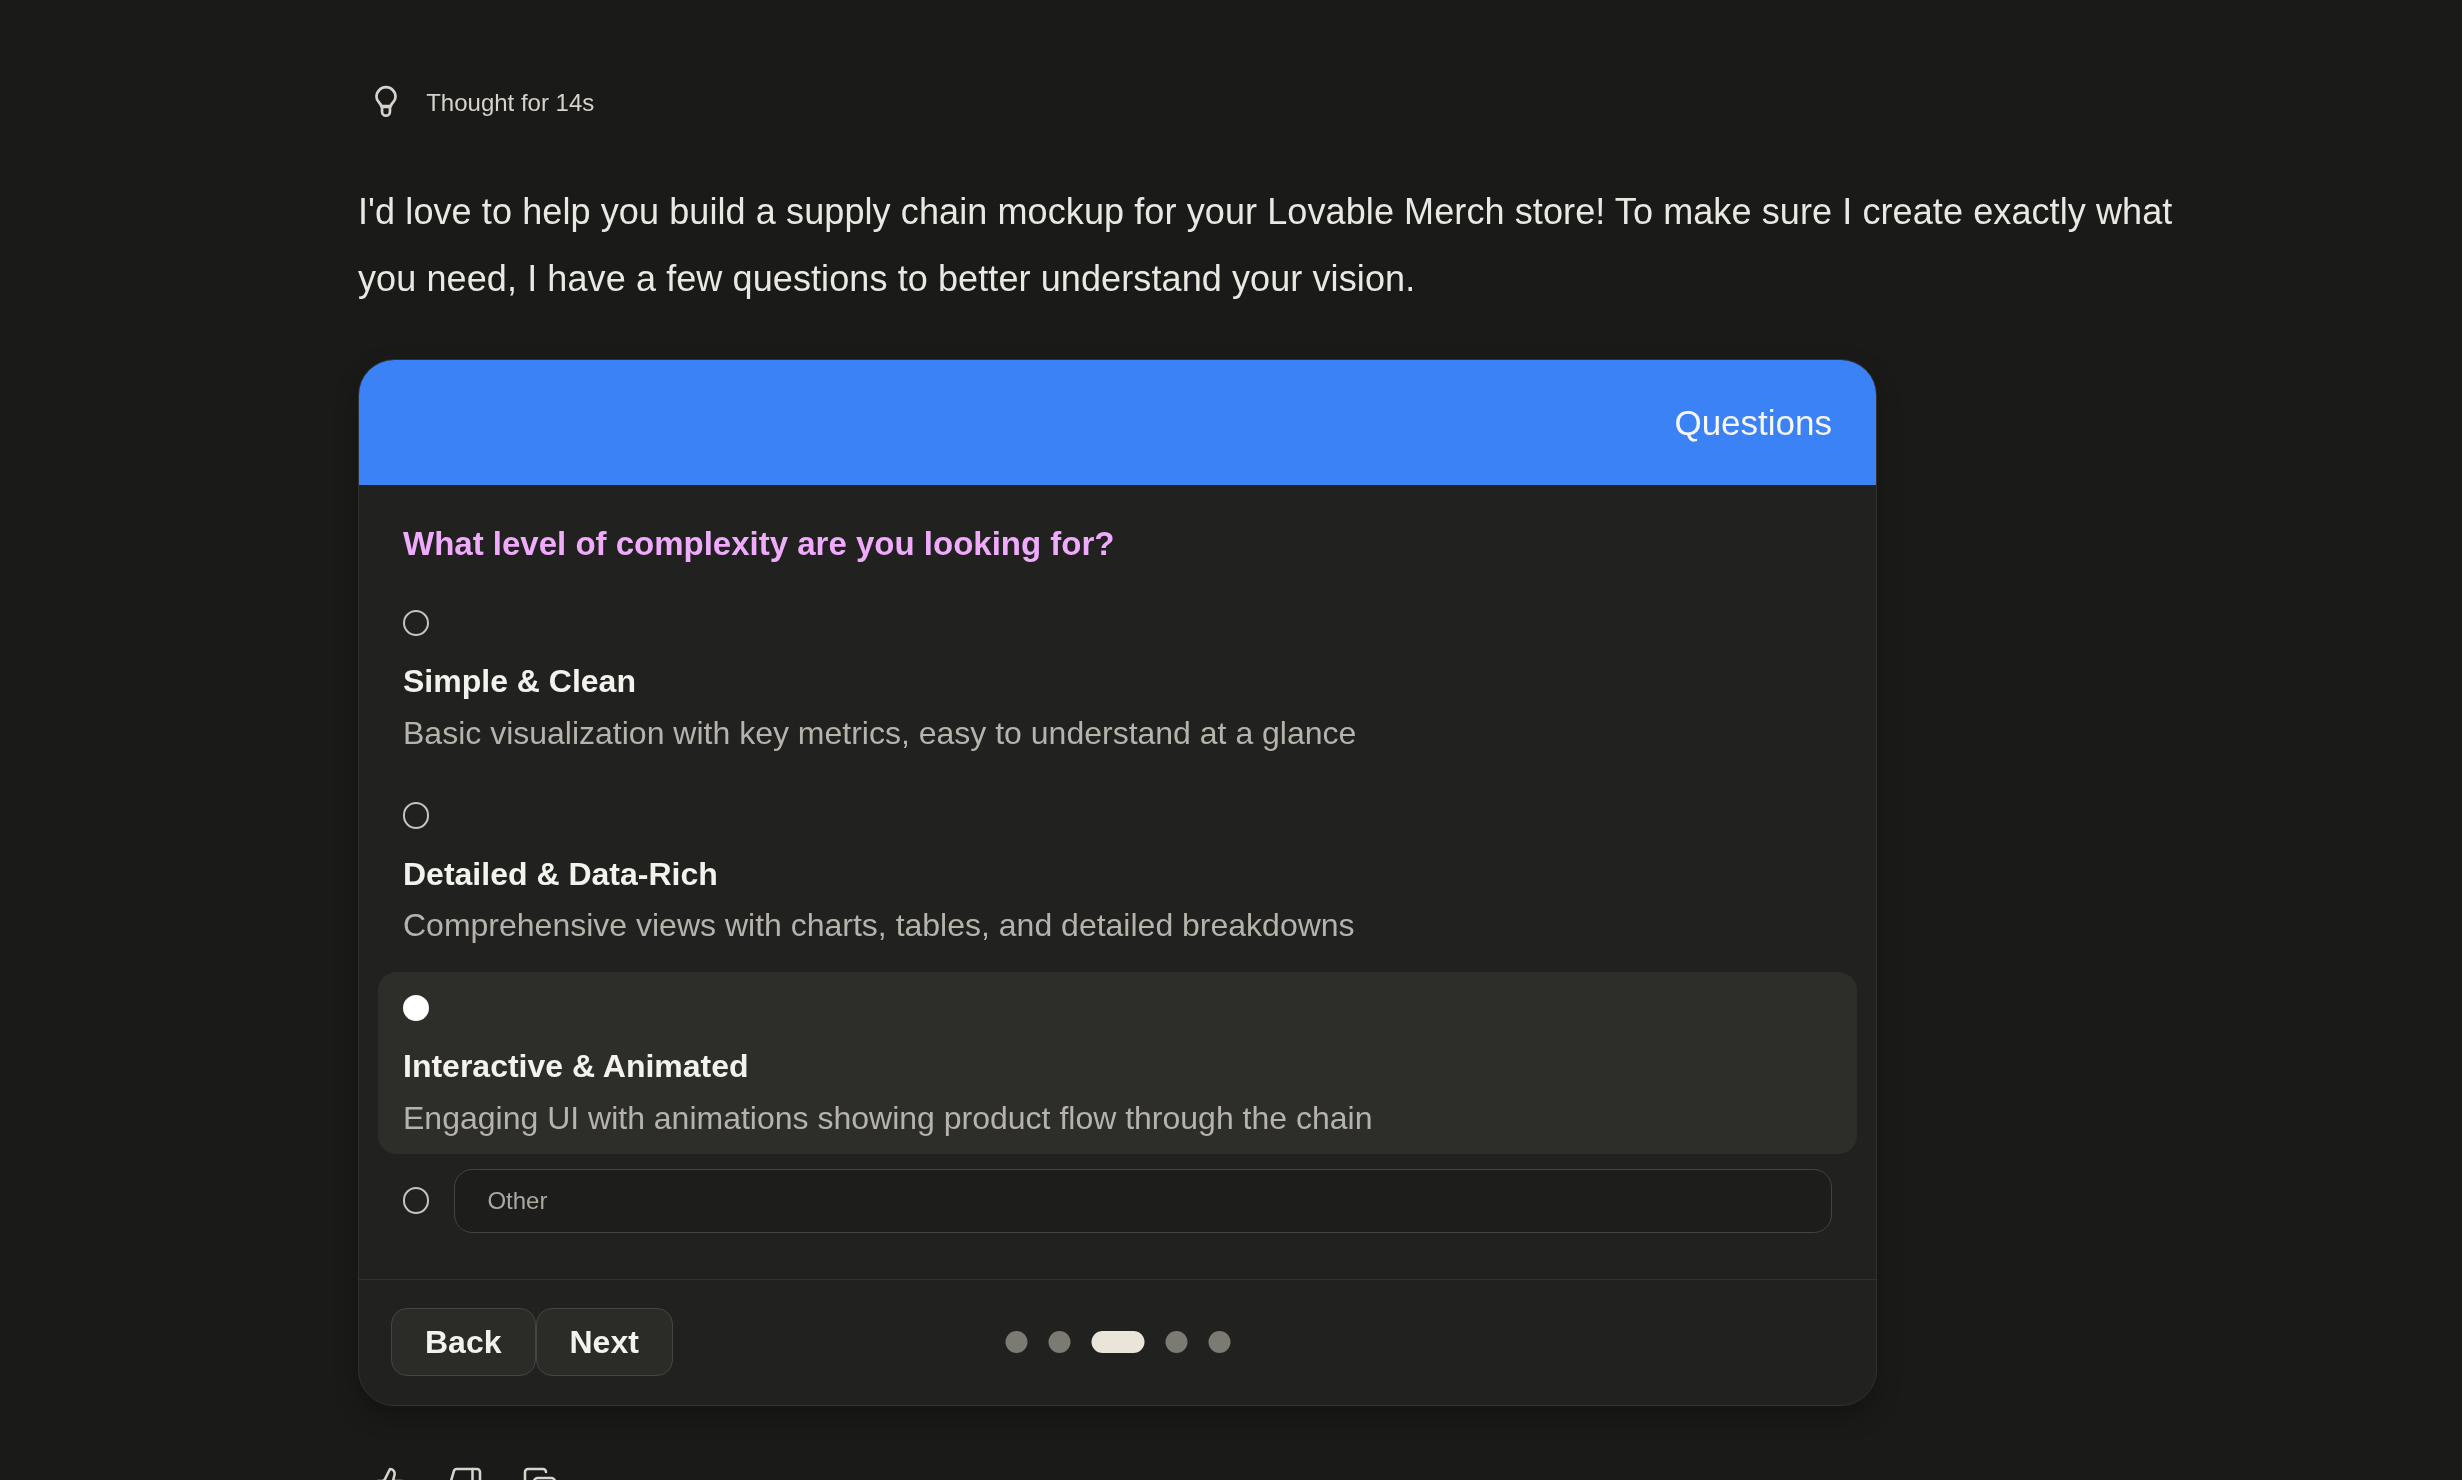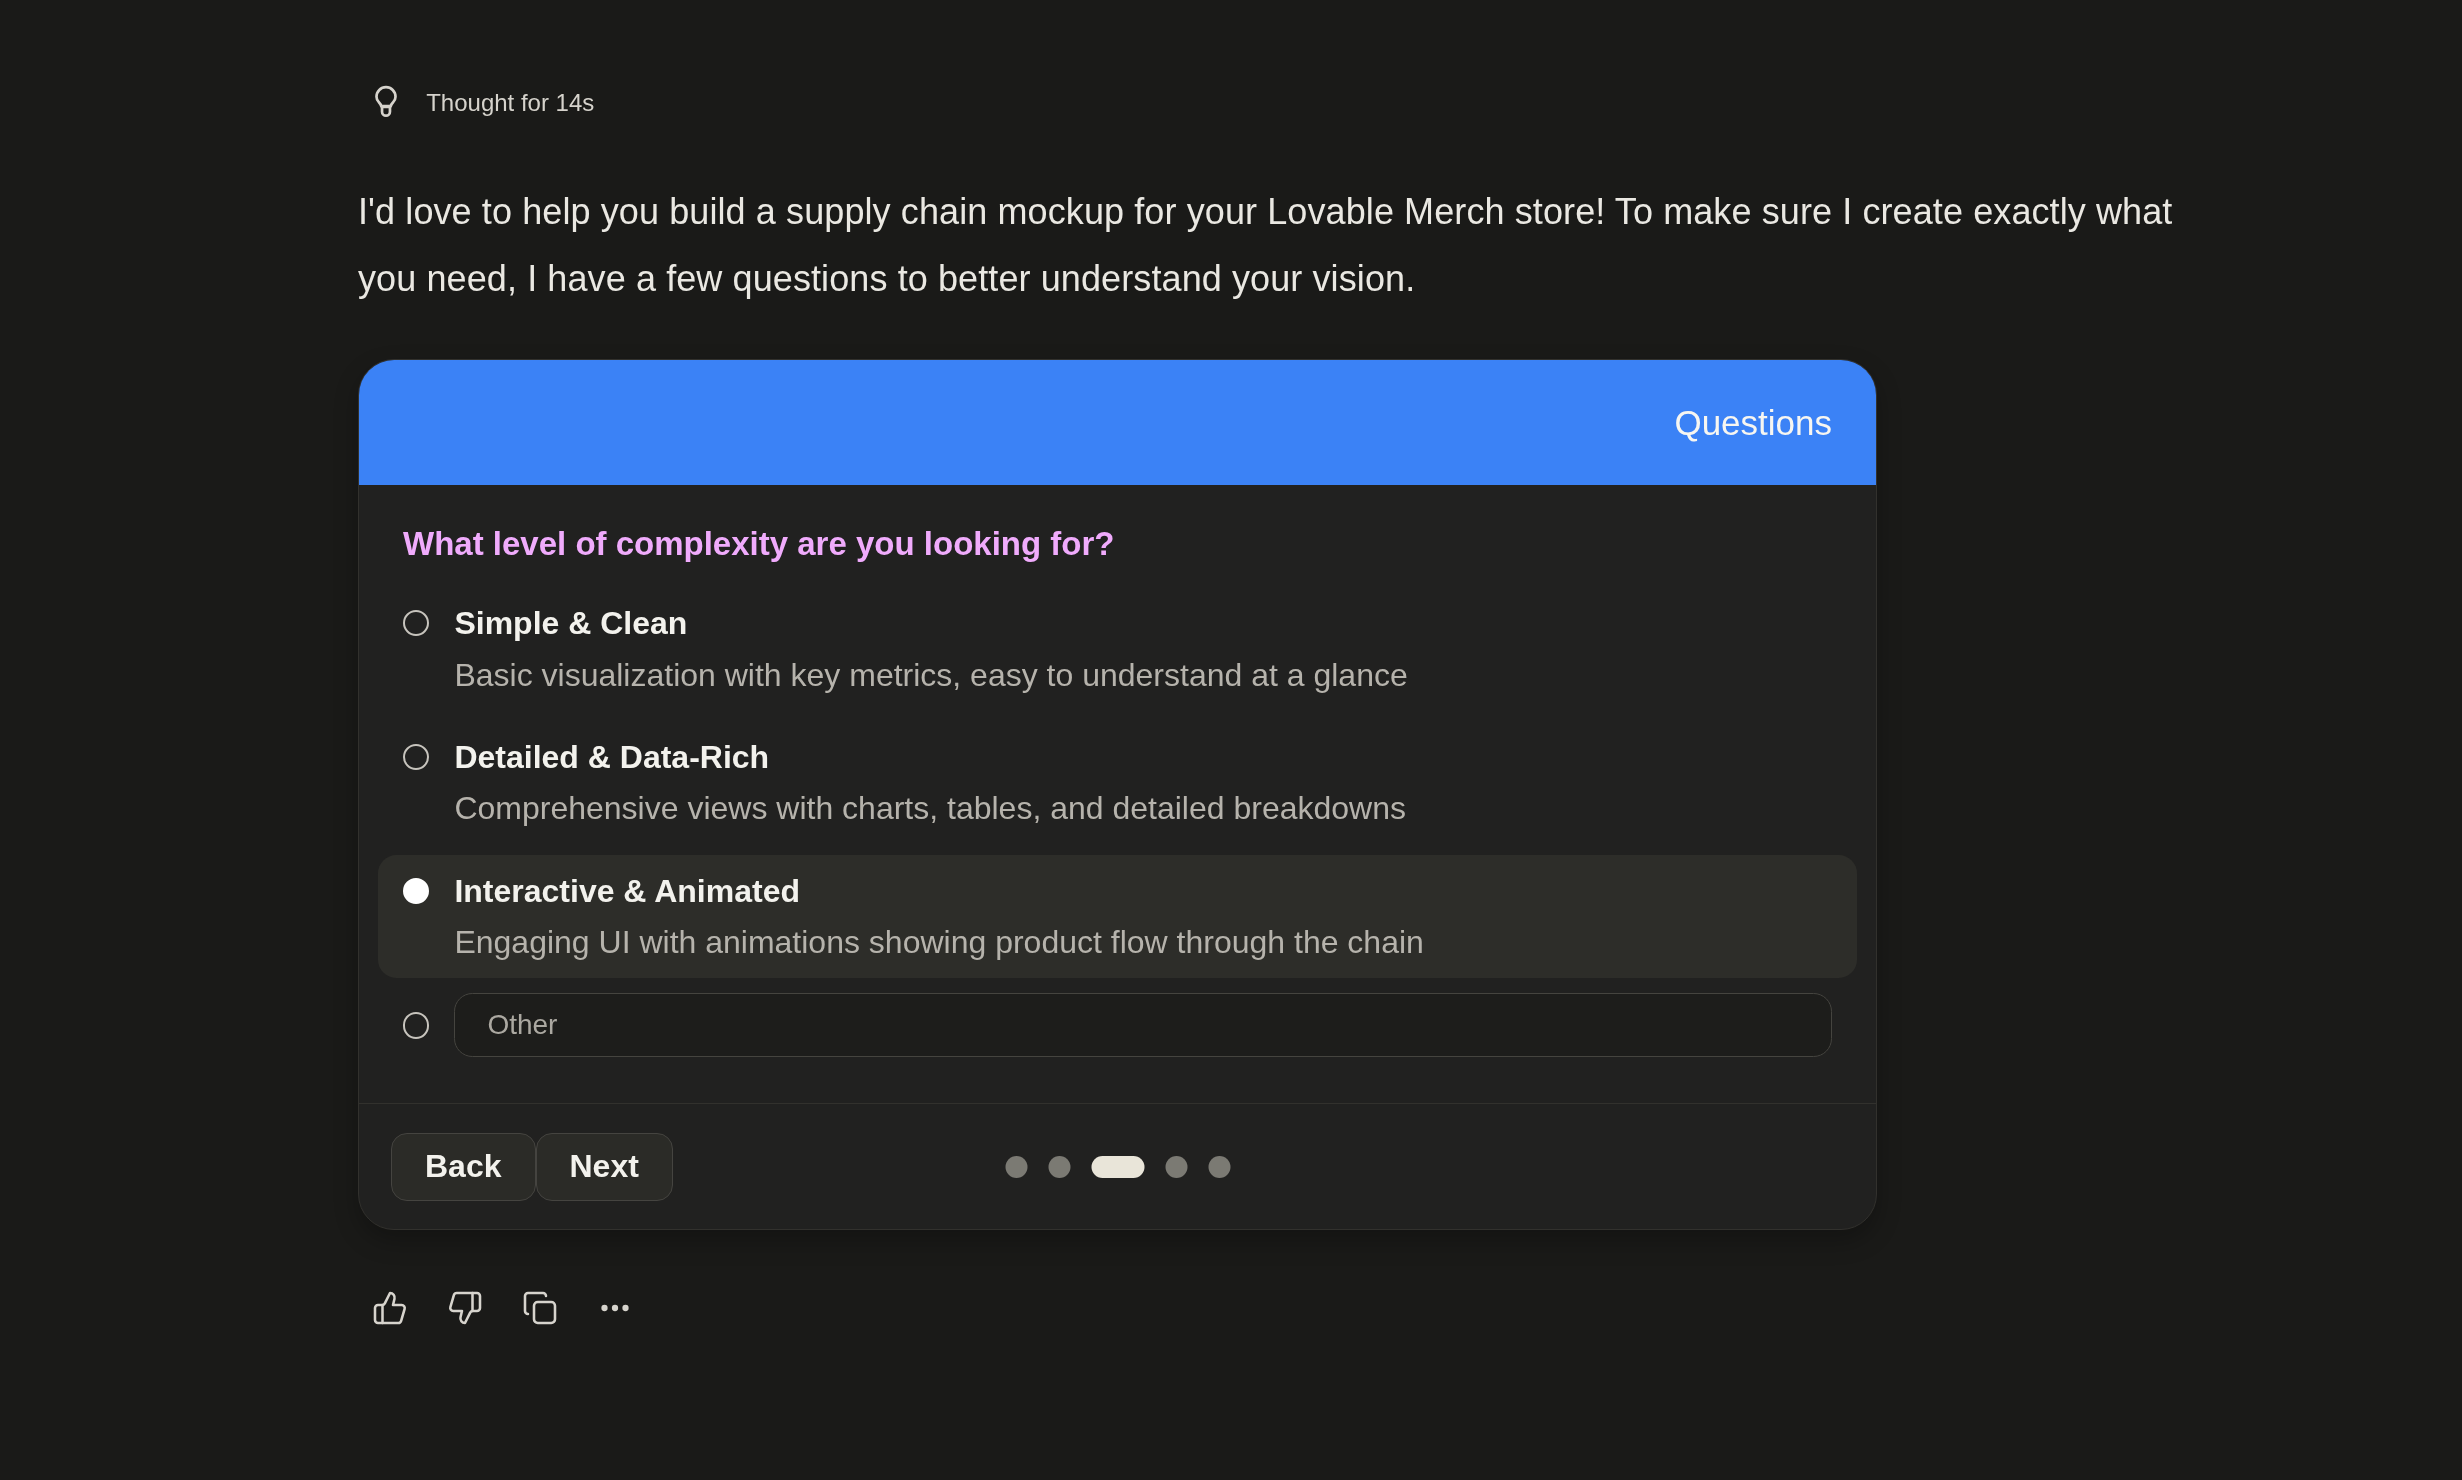--- a/index.html
+++ b/index.html
@@ -72,20 +72,21 @@
   }
 
   .option {
     display:flex;
     align-items:flex-start;
     gap:25px;
     padding:16px 25px;
     margin:0 -25px 10.3px -25px;
     border-radius:18.4px;
     cursor:pointer;
+    flex-direction:column;
   }
   .option.selected { background:#2d2d29; }
   .radio {
     width:26.4px; height:26.4px;
     border-radius:50%;
     border:2.9px solid #c7c4bd;
     flex:none;
     margin-top:7px;
     cursor:pointer;
   }
@@ -111,21 +112,21 @@
     margin-top:15px;
   }
   .other-row .radio { margin-top:0; }
   .other-input {
     flex:1;
     height:64px;
     border-radius:18.4px;
     border:1.7px solid #45443f;
     background:#1d1d1b;
     font-family:"Liberation Sans", sans-serif;
-    font-size:28px;
+    font-size:24px;
     color:#cfccc5;
     padding:0 32px;
     outline:none;
   }
   .other-input::placeholder { color:#aba8a1; }
 
   .card-footer {
     border-top:1.1px solid #32312d;
     height:126px;
     display:flex;

